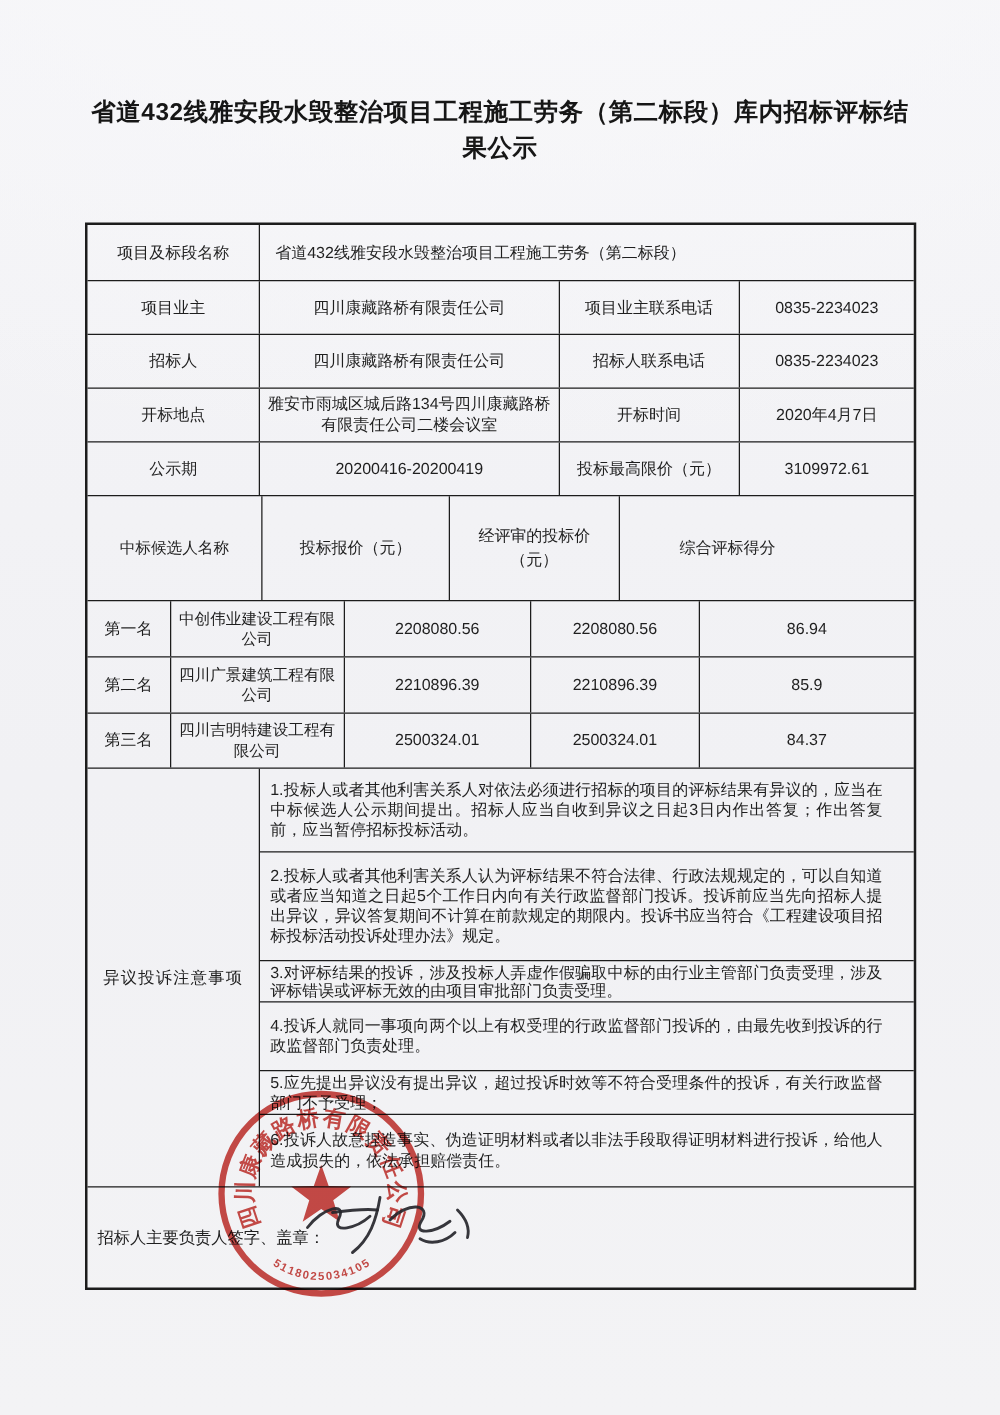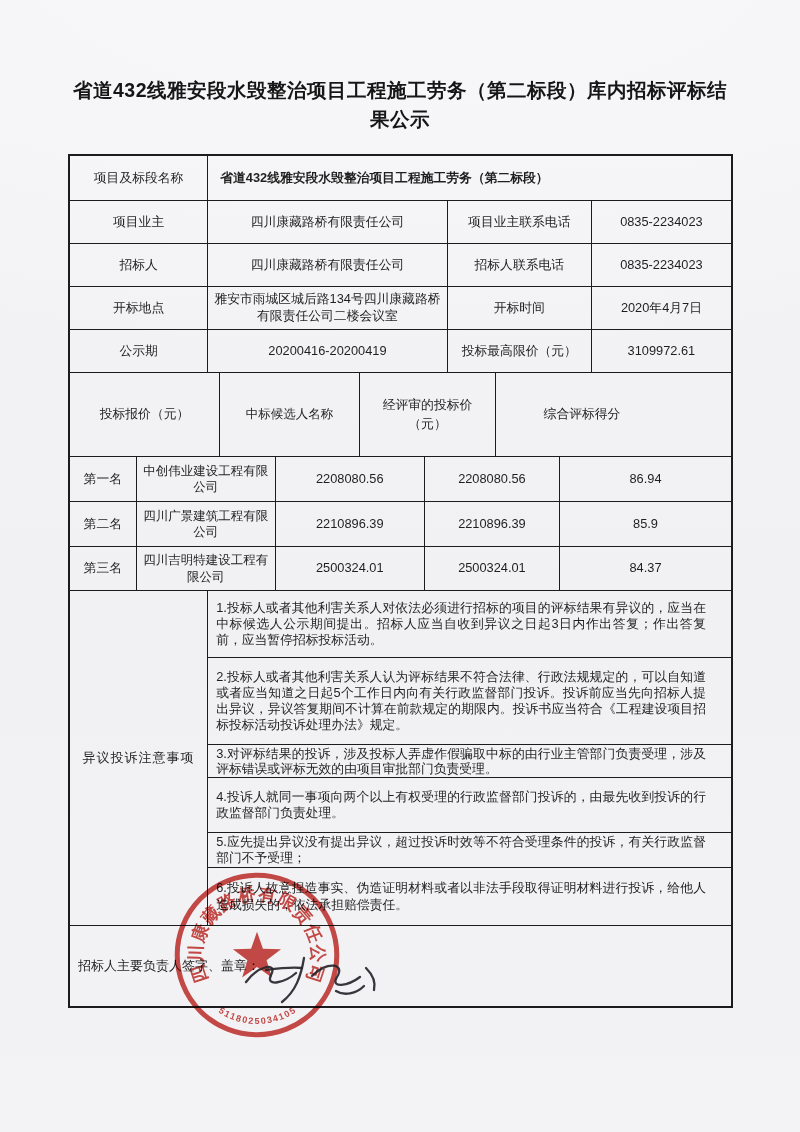--- a/index.html
+++ b/index.html
@@ -11,36 +11,36 @@
       linear-gradient(180deg,#f4f4f7 0%,#f1f1f4 55%,#f3f3f5 100%);
     font-family:"Liberation Sans","DejaVu Sans",sans-serif;
     color:#1f1f1f;
   }
   .title{
     position:absolute;top:76px;left:70px;width:660px;
     text-align:center;font-weight:bold;font-size:19.5px;line-height:1.5;
     letter-spacing:0.5px;color:#161616;
   }
   .doc-table{
-    position:absolute;left:68px;top:154px;width:665px;
+    position:absolute;left:68px;top:178px;width:665px;
     border:2px solid #1c1c1c;box-sizing:border-box;
   }
   .doc-table *{box-sizing:border-box;}
   .trow{display:flex;border-bottom:1.6px solid #1c1c1c;}
   .cell{
     border-right:1.6px solid #1c1c1c;
     display:flex;align-items:center;justify-content:center;
     text-align:center;font-size:12.8px;line-height:1.3;padding:2px 4px;
     overflow:hidden;
   }
   .cell:last-child{border-right:none;}
   .cell.left{justify-content:flex-start;text-align:left;padding-left:12px;}
   
   .cA1{width:139px;}.cA2{width:241px;}.cA3{width:145px;}.cA4{width:140px;}
-  .cAval{width:526px;font-weight:bold;}
+  .cAval{width:526px;}
   .hA1{height:45px;}.hA{height:43px;}
   
   .cB1{width:67px;padding:2px 1px;}
   .cB2{width:140px;padding:2px 2px;font-size:12.5px;}
   .cB3{width:150px;}.cB4{width:136px;}.cB5{width:172px;}
   .hBh{height:84px;}.hB{height:45px;}.hB3{height:44px;}
   .cand-head .cell{font-weight:normal;line-height:1.45;}
   
   .notes-row{display:flex;border-bottom:1.6px solid #1c1c1c;}
   .notes-label{
@@ -107,22 +107,22 @@
       <div class="cell cA4">2020年4月7日</div>
     </div>
     <div class="trow hA">
       <div class="cell cA1">公示期</div>
       <div class="cell cA2">20200416-20200419</div>
       <div class="cell cA3">投标最高限价（元）</div>
       <div class="cell cA4">3109972.61</div>
     </div>
 
     <div class="trow hBh cand-head">
+      <div class="cell cB2">中标候选人名称</div>
       <div class="cell cB3">投标报价（元）</div>
-      <div class="cell cB2">中标候选人名称</div>
       <div class="cell cB4">经评审的投标价（元）</div>
       <div class="cell cB5">综合评标得分</div>
     </div>
     <div class="trow hB">
       <div class="cell cB1">第一名</div>
       <div class="cell cB2">中创伟业建设工程有限公司</div>
       <div class="cell cB3">2208080.56</div>
       <div class="cell cB4">2208080.56</div>
       <div class="cell cB5">86.94</div>
     </div>

